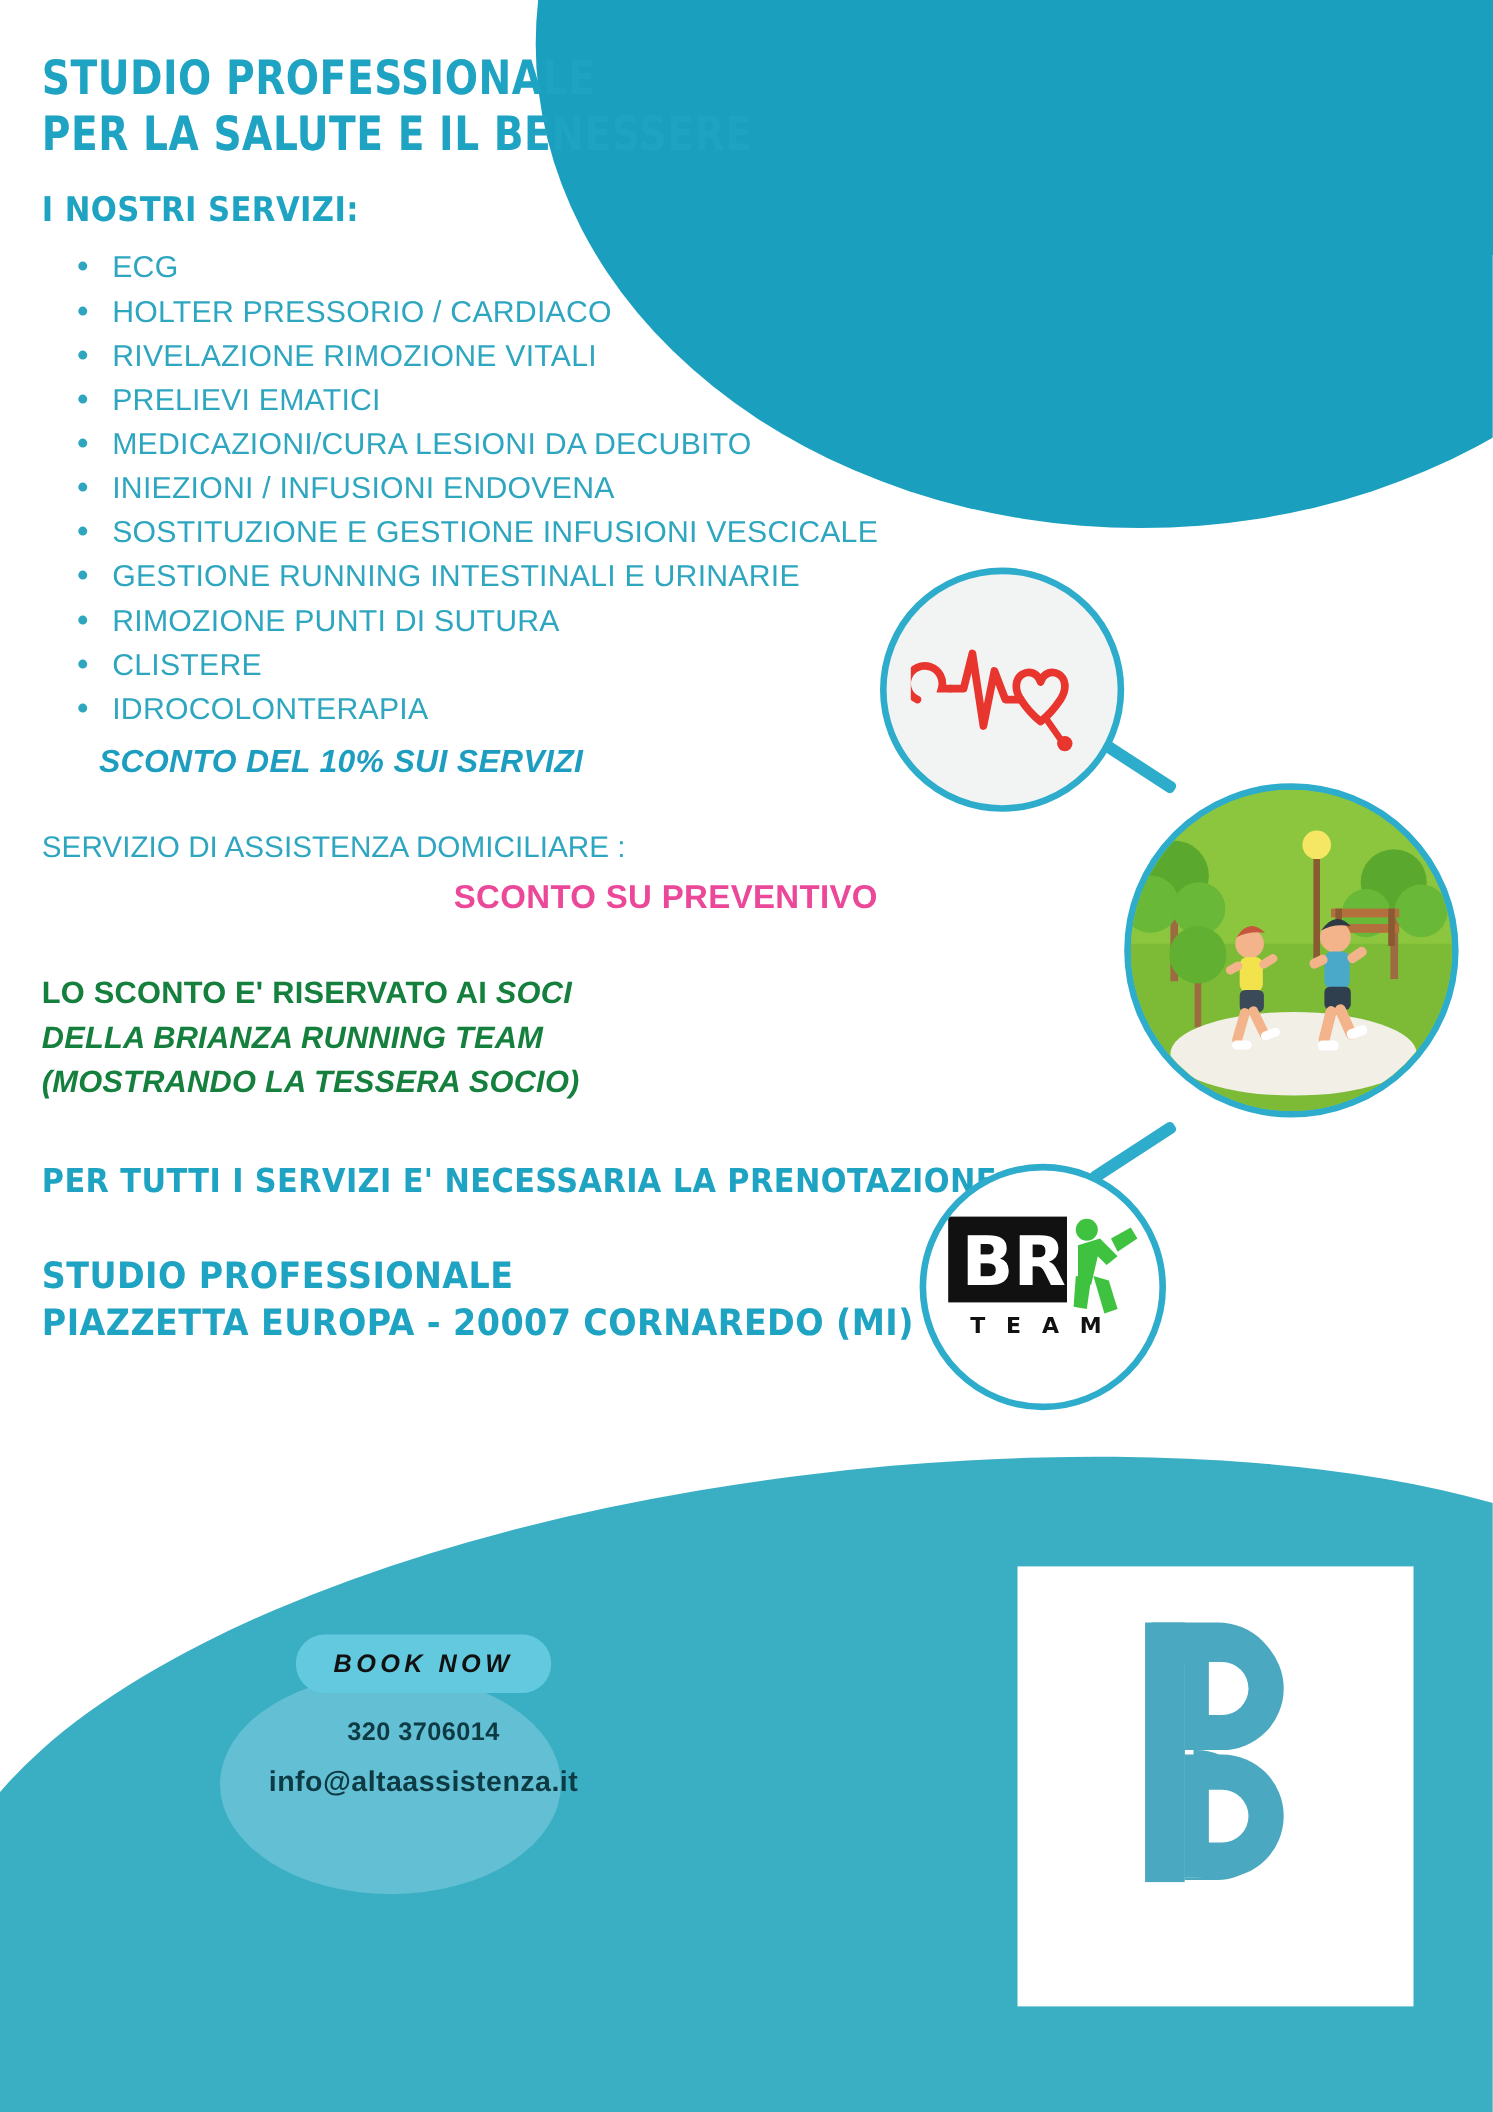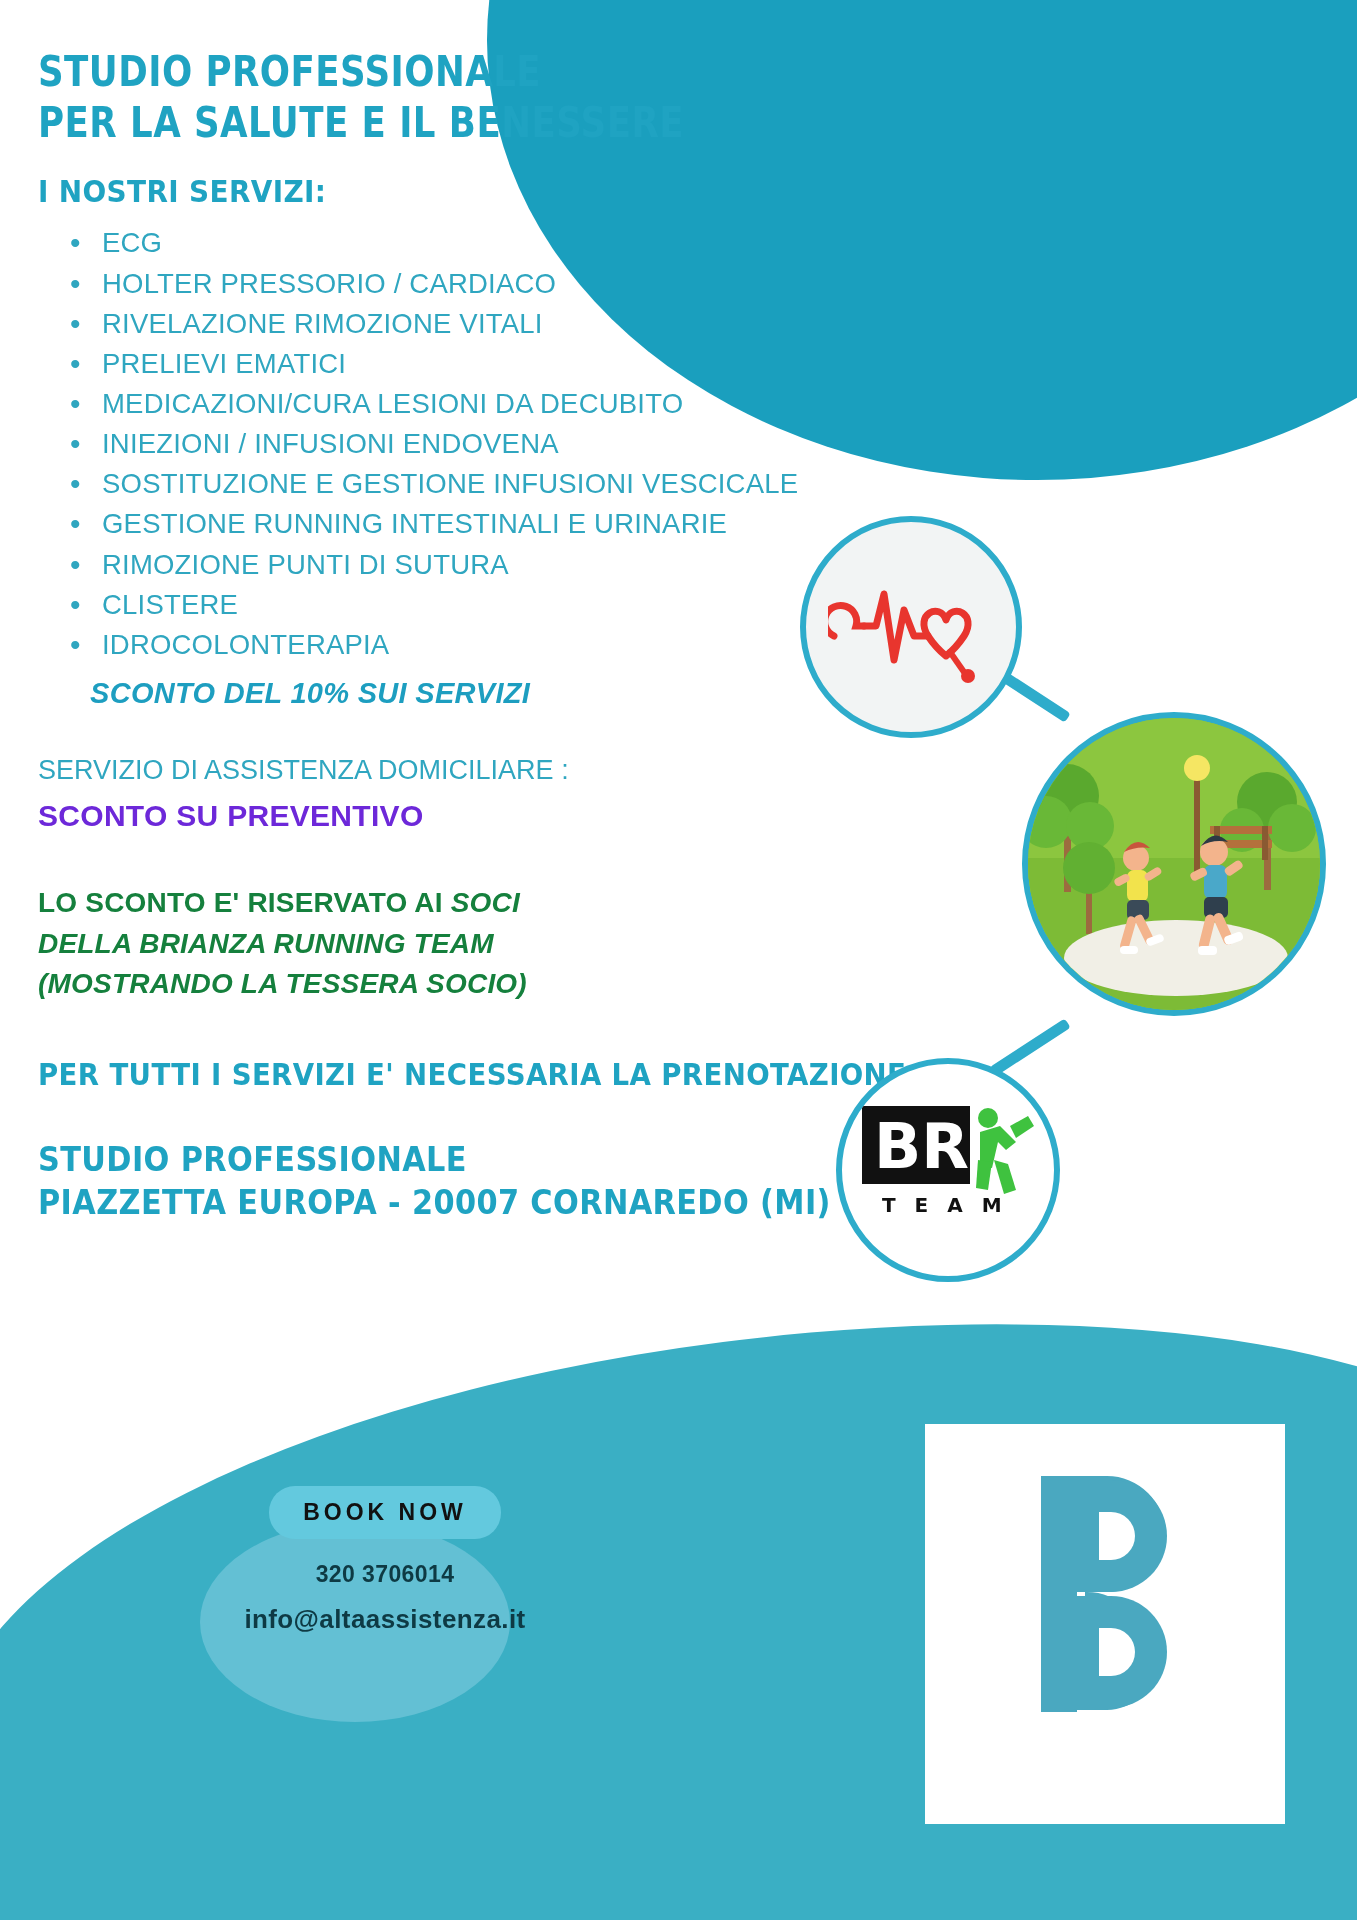--- a/index.html
+++ b/index.html
@@ -109,23 +109,24 @@
     margin-top:42px;
     font-size:27px;
     color:#2fa6c0;
     line-height:1.35;
     max-width:760px;
   }
   .para strong{
     display:block;
     font-size:30px;
     font-weight:bold;
-    color:#6d28d9;
+    color:#ec4899;
     margin-top:8px;
     letter-spacing:.3px;
+    text-align:right;
   }
 
   .italic-block{
     margin-top:46px;
     font-size:28px;
     font-weight:bold;
     font-style:italic;
     color:#15803d;
     line-height:1.45;
     max-width:720px;
@@ -174,20 +175,21 @@
   }
   .book-pill{
     display:inline-block;
     background:#63c9de;
     color:#111111;
     font-weight:bold;
     font-size:23px;
     letter-spacing:4px;
     padding:13px 34px;
     border-radius:26px;
+    font-style:italic;
   }
   .contact-line{
     margin-top:22px;
     font-size:23px;
     font-weight:bold;
     color:#0e3a44;
     letter-spacing:.4px;
   }
   .contact-line.email{margin-top:16px;font-size:26px;}
 

